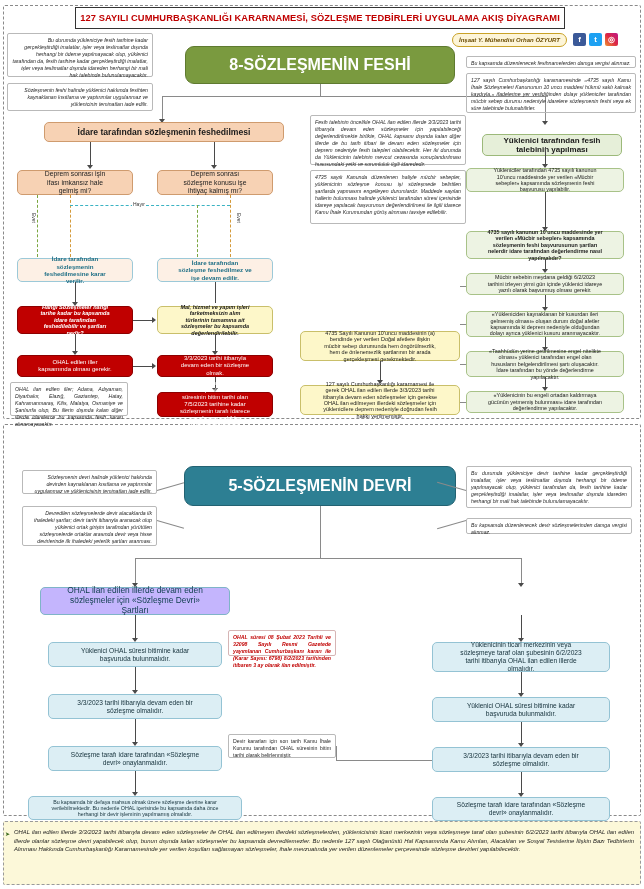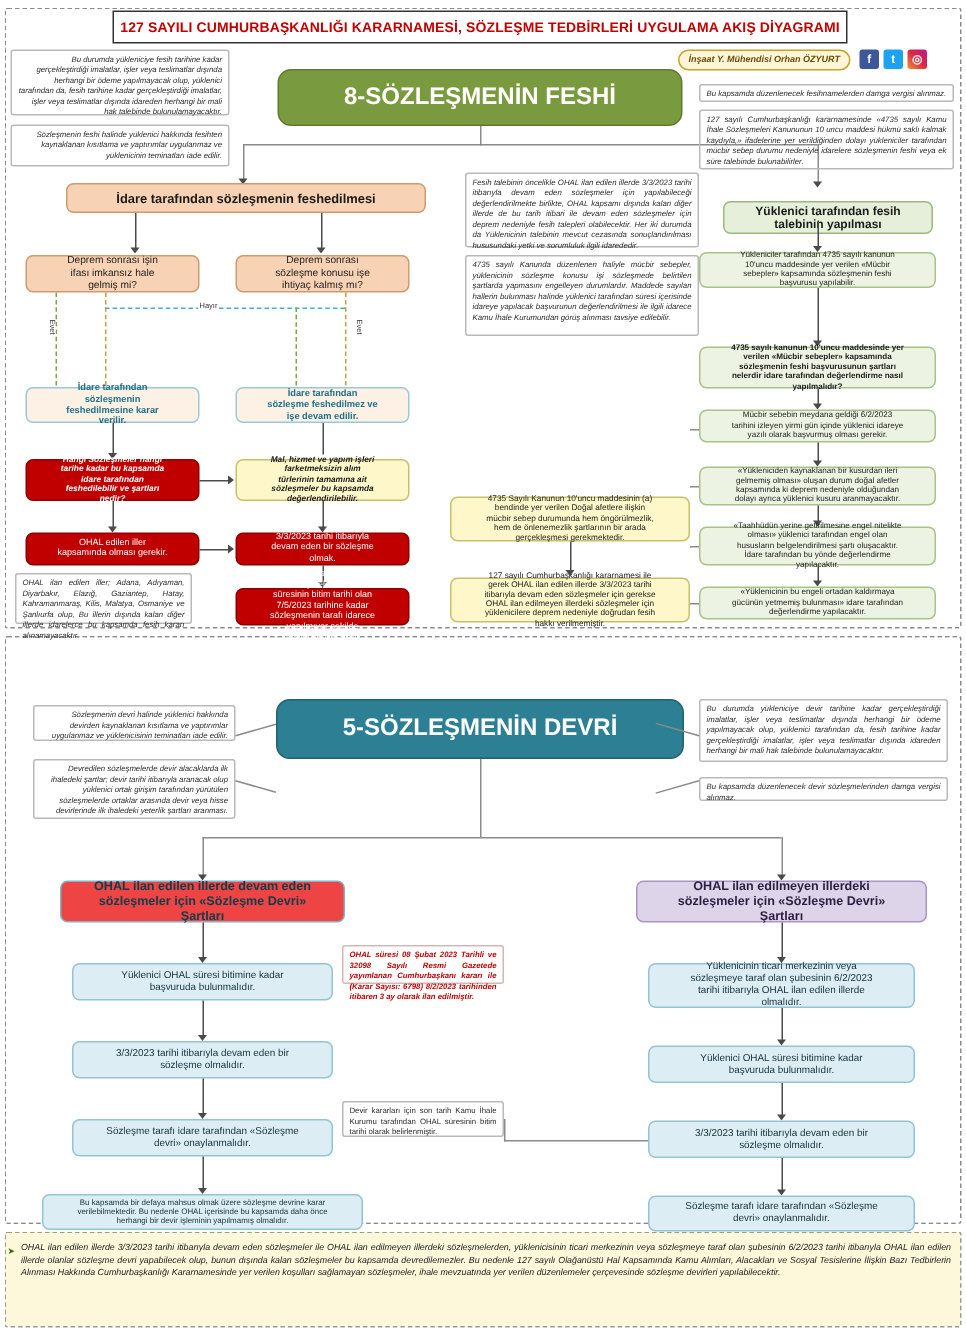--- a/index.html
+++ b/index.html
@@ -71,21 +71,21 @@
   .peach{background:#f7d2b4;border:1px solid #cf9b6e;color:#222;font-size:6.8px;}
   .peach-head{background:#f7d2b4;border:1px solid #cf9b6e;color:#1a1a1a;font-size:8.6px;font-weight:bold;}
   .cyanlbl{background:#fdf0e5;border:1px solid #9cc9d8;color:#1f6f86;font-size:6.2px;font-weight:bold;}
   .red{background:#c00000;border:1px solid #8d0000;color:#fff;font-size:5.6px;font-weight:bold;font-style:italic;}
   .red-plain{background:#c00000;border:1px solid #8d0000;color:#fff;font-size:6px;}
   .yellow{background:#fdf7c9;border:1px solid #c9bf6a;color:#1a1a1a;font-size:5.5px;}
   .yellow-it{background:#fdf7c9;border:1px solid #c9bf6a;color:#1a1a1a;font-size:5.5px;font-style:italic;font-weight:bold;}
   .green-head{background:#e6efd9;border:1px solid #9cb97a;color:#1a1a1a;font-size:8px;font-weight:bold;}
   .green{background:#edf3e3;border:1px solid #a8c288;color:#1a1a1a;font-size:5.4px;}
   .green-b{background:#edf3e3;border:1px solid #a8c288;color:#1a1a1a;font-size:5.4px;font-weight:bold;}
-  .blue-head{background:#ef4444;border:1px solid #7fb4c7;color:#0e3d4c;font-size:8.4px;font-weight:bold;}
+  .blue-head{background:#c4b5fd;border:1px solid #7fb4c7;color:#0e3d4c;font-size:8.4px;font-weight:normal;}
   .blue{background:#dceef4;border:1px solid #94c3d4;color:#14303a;font-size:6.6px;}
   .lav-head{background:#ded4ea;border:1px solid #a893c7;color:#2a1f40;font-size:8.4px;font-weight:bold;}
 
   
   .note{
     position:absolute;box-sizing:border-box;
     font-size:5.2px;line-height:1.35;color:#2a2a2a;font-style:italic;
     padding:3px 4px;
   }
   .note.bracket{border:1px solid #b9b9b9;border-radius:2px;background:transparent;}
@@ -279,21 +279,20 @@
 
   <div class="box blue" style="left:48px;top:746px;width:174px;height:25px;">Sözleşme tarafı idare tarafından «Sözleşme devri» onaylanmalıdır.</div>
   <div class="ln lnv" style="left:135px;top:771px;height:22px;"></div>
   <div class="arrow" style="left:132px;top:792px;"></div>
 
   <div class="box blue" style="left:28px;top:796px;width:214px;height:24px;font-size:5.3px;">Bu kapsamda bir defaya mahsus olmak üzere sözleşme devrine karar verilebilmektedir. Bu nedenle OHAL içerisinde bu kapsamda daha önce herhangi bir devir işleminin yapılmamış olmalıdır.</div>
 
   <div class="note bracket note-red ta-j" style="left:228px;top:630px;width:108px;height:26px;border-color:#d6b5b5;">OHAL süresi 08 Şubat 2023 Tarihli ve 32098 Sayılı Resmi Gazetede yayımlanan Cumhurbaşkanı kararı ile (Karar Sayısı: 6798) 8/2/2023 tarihinden itibaren 3 ay olarak ilan edilmiştir.</div>
   <div class="note bracket ta-j" style="left:228px;top:734px;width:108px;height:24px;font-style:normal;">Devir kararları için son tarih Kamu İhale Kurumu tarafından OHAL süresinin bitim tarihi olarak belirlenmiştir.</div>
 
-  <div class="box lav-head" style="left:424px;top:587px;width:194px;height:28px;">OHAL ilan edilmeyen illerdeki sözleşmeler için «Sözleşme Devri» Şartları</div>
   <div class="ln lnv" style="left:521px;top:615px;height:24px;"></div>
   <div class="arrow" style="left:518px;top:638px;"></div>
 
   <div class="box blue" style="left:432px;top:642px;width:178px;height:30px;">Yüklenicinin ticari merkezinin veya sözleşmeye taraf olan şubesinin 6/2/2023 tarihi itibarıyla OHAL ilan edilen illerde olmalıdır.</div>
   <div class="ln lnv" style="left:521px;top:672px;height:22px;"></div>
   <div class="arrow" style="left:518px;top:693px;"></div>
 
   <div class="box blue" style="left:432px;top:697px;width:178px;height:25px;">Yüklenici OHAL süresi bitimine kadar başvuruda bulunmalıdır.</div>
   <div class="ln lnv" style="left:521px;top:722px;height:22px;"></div>
   <div class="arrow" style="left:518px;top:743px;"></div>

